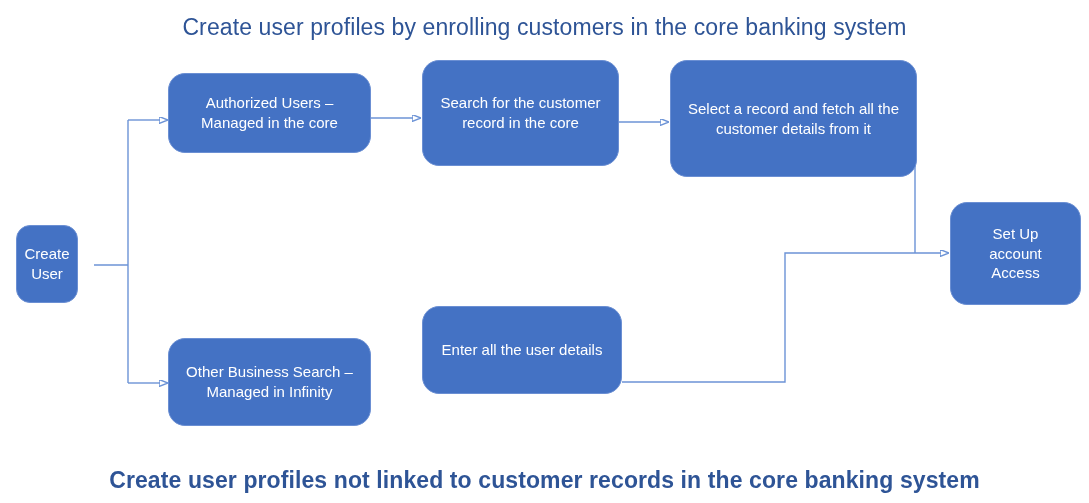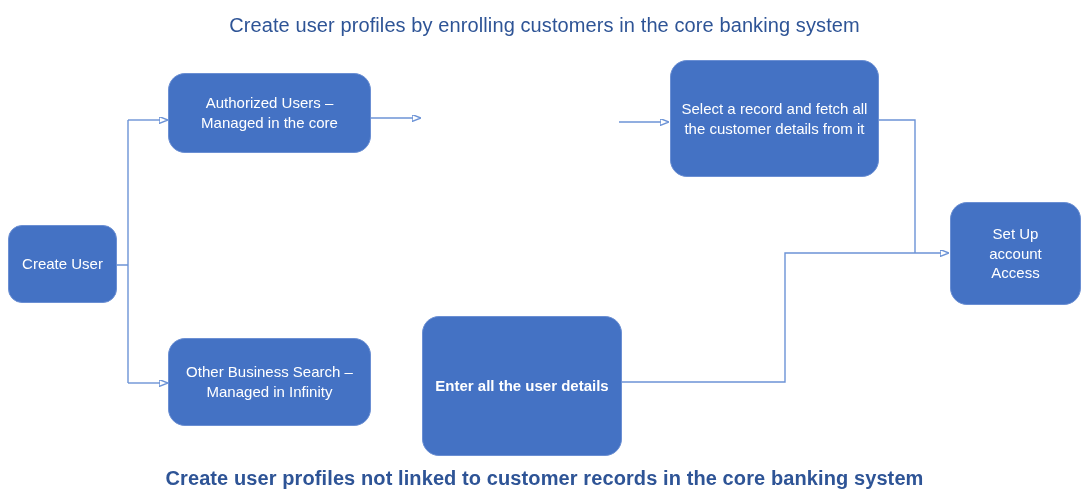--- a/index.html
+++ b/index.html
@@ -14,21 +14,21 @@
     height: 503px;
     background: #ffffff;
     overflow: hidden;
   }
   .caption {
     position: absolute;
     left: 0;
     width: 100%;
     text-align: center;
     color: var(--title-text, #2E5496);
-    font-size: 20px;
+    font-size: 23px;
     letter-spacing: 0.1px;
   }
   .caption.top { top: 14px; }
   .caption.bottom { top: 467px; font-weight: bold; }
   .connectors {
     position: absolute;
     left: 0;
     top: 0;
     width: 1089px;
     height: 503px;
@@ -46,27 +46,27 @@
     border-radius: 17px;
     color: var(--box-text, #FFFFFF);
     display: flex;
     align-items: center;
     justify-content: center;
     text-align: center;
     font-size: 15px;
     line-height: 1.32;
     padding: 6px 10px;
   }
-  .n-create { left: 8px;   top: 225px; width: 109px;  height: 78px;  border-radius: 14px; }
+  .n-create { left: 16px;   top: 225px; width: 62px;  height: 78px;  border-radius: 14px; }
   .n-auth   { left: 168px; top: 73px;  width: 203px; height: 80px;  }
   .n-search { left: 422px; top: 60px;  width: 197px; height: 106px; }
-  .n-select { left: 670px; top: 60px;  width: 209px; height: 117px; }
+  .n-select { left: 670px; top: 60px;  width: 247px; height: 117px; }
   .n-setup  { left: 950px; top: 202px; width: 131px; height: 103px; padding: 6px 18px; }
   .n-other  { left: 168px; top: 338px; width: 203px; height: 88px;  }
-  .n-enter  { left: 422px; top: 316px; width: 200px; height: 140px; font-weight: bold; }
+  .n-enter  { left: 422px; top: 306px; width: 200px; height: 88px; }
 </style>
 </head>
 <body>
 
 <div class="canvas">
 
   <div class="caption top">Create user profiles by enrolling customers in the core banking system</div>
 
   <svg class="connectors" viewBox="0 0 1089 503" xmlns="http://www.w3.org/2000/svg" aria-hidden="true">
     <defs>
@@ -87,20 +87,21 @@
 
     <path d="M619,122 L661,122" marker-end="url(#arrow)"></path>
 
     <path d="M879,120 L915,120 L915,253"></path>
 
     <path d="M622,382 L785,382 L785,253 L941,253" marker-end="url(#arrow)"></path>
   </svg>
 
   <div class="node n-create">Create User</div>
   <div class="node n-auth">Authorized Users – Managed in the core</div>
+  <div class="node n-search">Search for the customer record in the core</div>
   <div class="node n-select">Select a record and fetch all the customer details from it</div>
   <div class="node n-setup">Set Up account Access</div>
   <div class="node n-other">Other Business Search – Managed in Infinity</div>
   <div class="node n-enter">Enter all the user details</div>
 
   <div class="caption bottom">Create user profiles not linked to customer records in the core banking system</div>
 
 </div>
 
 </body></html>

